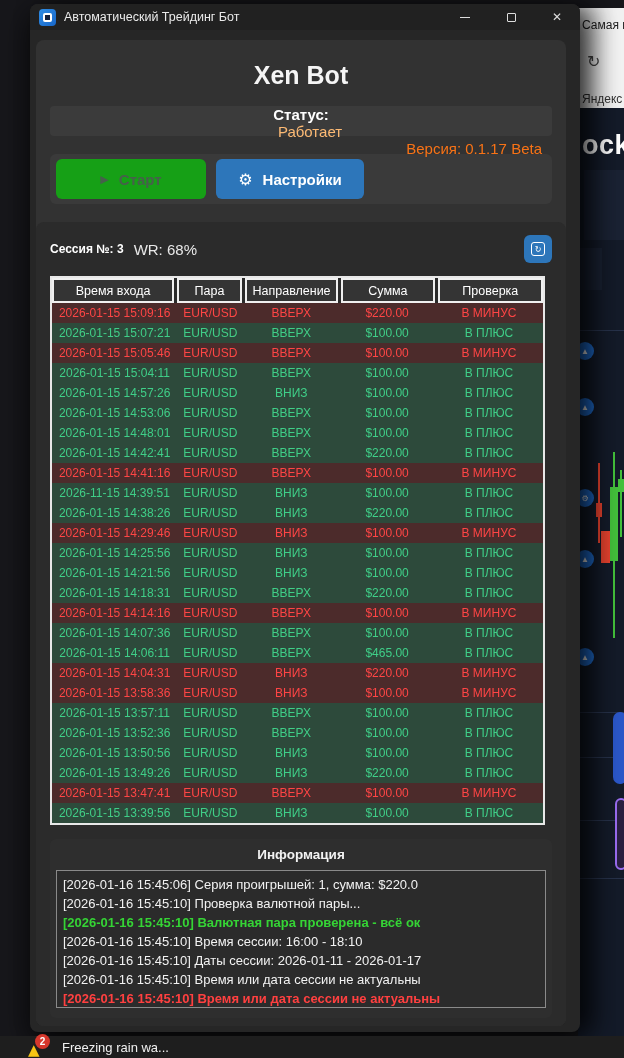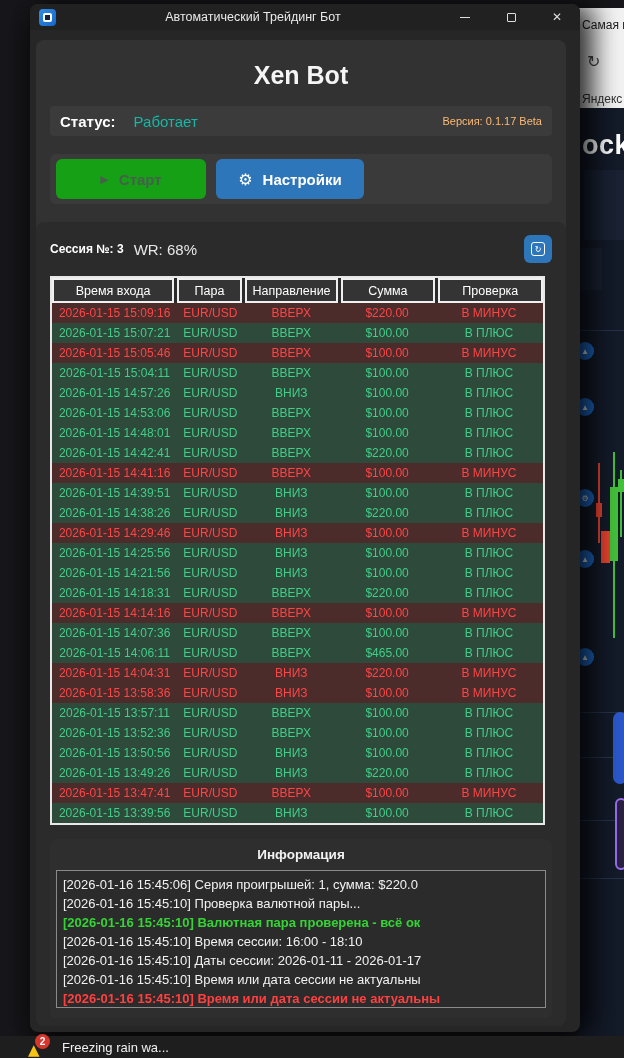--- a/index.html
+++ b/index.html
@@ -19,38 +19,38 @@
   .candle{position:absolute;}
   .wick{position:absolute;width:2px;}
   .circle-ico{position:absolute;width:18px;height:18px;border-radius:50%;background:#1f6dd0;color:#fff;
     font-size:8px;display:flex;align-items:center;justify-content:center;z-index:1;}
   .pill-blue{position:absolute;left:35px;width:14px;height:72px;border-radius:7px;background:#2b57c8;}
   .pill-purple{position:absolute;left:37px;width:12px;height:72px;border-radius:6px;background:#2a2040;border:2px solid #9a6cf0;}
 
   
   .app-window{position:absolute;left:30px;top:4px;width:550px;height:1028px;z-index:2;background:#262626;
     border-radius:8px;overflow:hidden;box-shadow:14px 0 26px rgba(0,0,0,.6),0 10px 30px rgba(0,0,0,.7);}
-  .titlebar{height:26px;background:#212121;display:flex;align-items:center;padding-left:9px;text-align:center;}
+  .titlebar{height:26px;background:#212121;display:flex;align-items:center;padding-left:9px;}
   .app-icon{width:17px;height:17px;border-radius:4px;background:linear-gradient(135deg,#2f8de4,#1766c9);
     display:flex;align-items:center;justify-content:center;margin-right:8px;}
   .app-icon i{display:block;width:9px;height:9px;border:2px solid #fff;border-radius:2px;background:#15203a;}
   .titlebar-text{font-size:12.5px;color:#eaeaea;flex:1;}
   .win-controls{display:flex;height:26px;}
   .win-btn{width:46px;height:26px;display:flex;align-items:center;justify-content:center;color:#ddd;}
   .glyph-min{width:10px;height:1px;background:#ddd;}
   .glyph-max{width:9px;height:9px;border:1px solid #ddd;border-radius:1px;}
   .glyph-close{font-size:12px;font-family:"DejaVu Sans",sans-serif;}
 
   .card{position:absolute;left:6px;top:36px;width:530px;height:986px;background:#323232;border-radius:8px;padding:12px 14px 0 14px;}
   .bot-title{margin:2px 0 0 0;text-align:center;font-size:25px;font-weight:bold;color:#f5f5f5;height:42px;line-height:42px;}
 
-  .status-row{margin-top:10px;height:30px;background:#3b3b3b;border-radius:4px;display:flex;align-items:center;padding:0 10px;}
+  .status-row{margin-top:10px;height:30px;background:#3b3b3b;border-radius:4px;display:flex;align-items:center;padding:0 10px;flex-direction:column;}
   .status-label{font-size:15px;font-weight:bold;color:#fff;}
-  .status-value{font-size:15px;color:#14b8a6;margin-left:18px;}
-  .version{margin-left:auto;font-size:11px;color:#fdba74;}
+  .status-value{font-size:15px;color:#fdba74;margin-left:18px;}
+  .version{margin-left:auto;font-size:15px;color:#f97316;}
 
   .btn-strip{margin-top:18px;height:50px;background:#3a3a3a;border-radius:6px;display:flex;align-items:center;padding:0 6px;gap:10px;}
   .btn{height:40px;border:none;border-radius:6px;display:flex;align-items:center;justify-content:center;gap:10px;
     font-size:15px;font-weight:bold;cursor:pointer;padding:0;}
   .btn-start{width:150px;background:#16a016;color:#46604b;}
   .btn-start .play{font-size:11px;color:#46604b;font-family:"DejaVu Sans",sans-serif;}
   .btn-stop{width:152px;background:#f90808;color:#fff;}
   .stop-ico{width:13px;height:13px;border:2px solid #fff;border-radius:2px;display:flex;align-items:center;justify-content:center;}
   .stop-ico i{display:block;width:5px;height:5px;background:#fff;}
   .btn-settings{width:148px;background:#2d76ba;color:#fff;}
@@ -248,21 +248,21 @@
                 <div class="cell c4">В ПЛЮС</div>
               </div>
               <div class="trow loss">
                 <div class="cell c0">2026-01-15 14:41:16</div>
                 <div class="cell c1">EUR/USD</div>
                 <div class="cell c2">ВВЕРХ</div>
                 <div class="cell c3">$100.00</div>
                 <div class="cell c4">В МИНУС</div>
               </div>
               <div class="trow win">
-                <div class="cell c0">2026-01-15 14:39:51</div>
+                <div class="cell c0">2026-11-15 14:39:51</div>
                 <div class="cell c1">EUR/USD</div>
                 <div class="cell c2">ВНИЗ</div>
                 <div class="cell c3">$100.00</div>
                 <div class="cell c4">В ПЛЮС</div>
               </div>
               <div class="trow win">
                 <div class="cell c0">2026-01-15 14:38:26</div>
                 <div class="cell c1">EUR/USD</div>
                 <div class="cell c2">ВНИЗ</div>
                 <div class="cell c3">$220.00</div>

